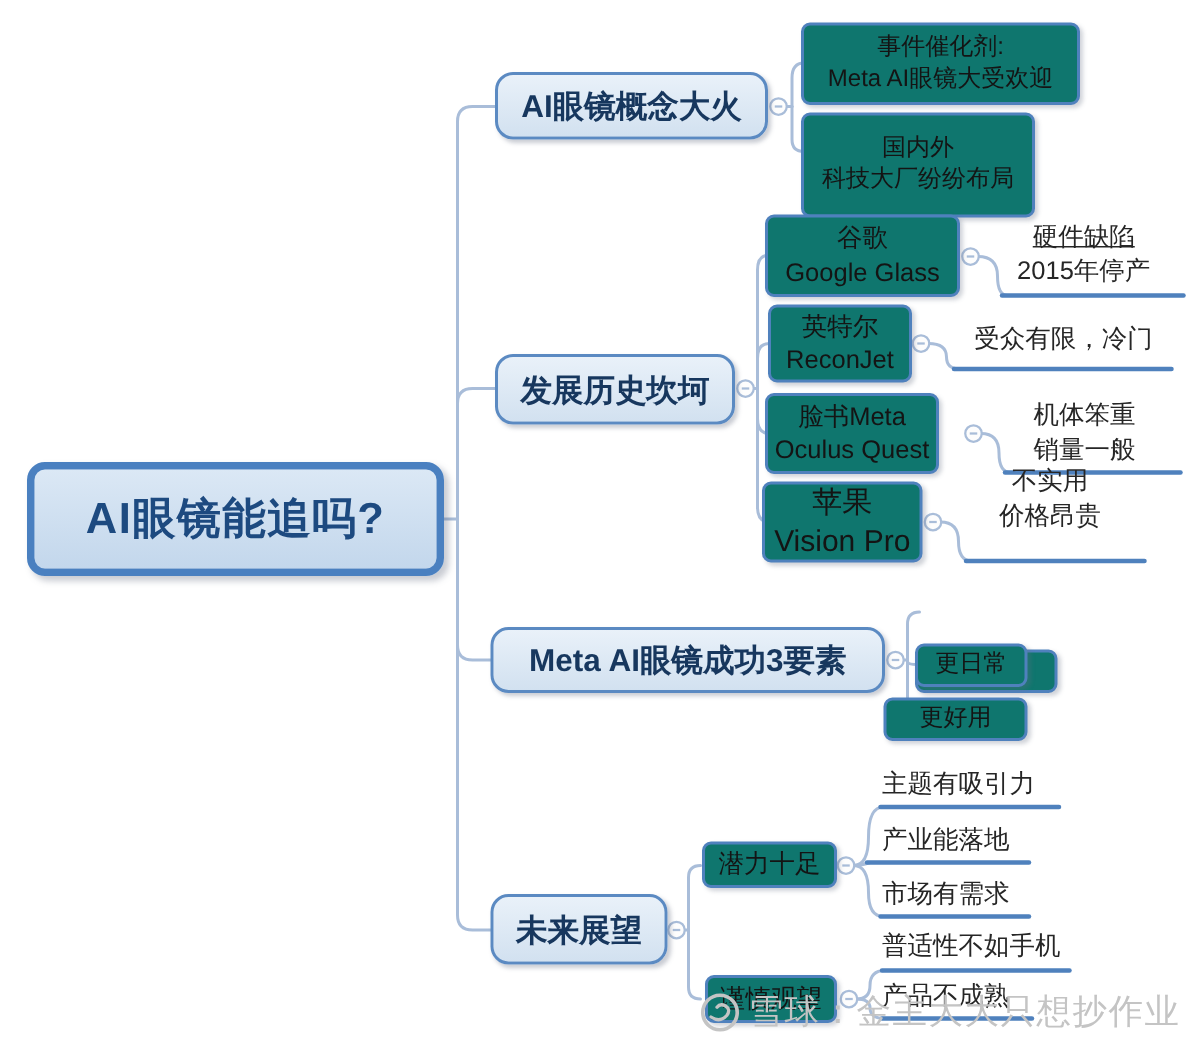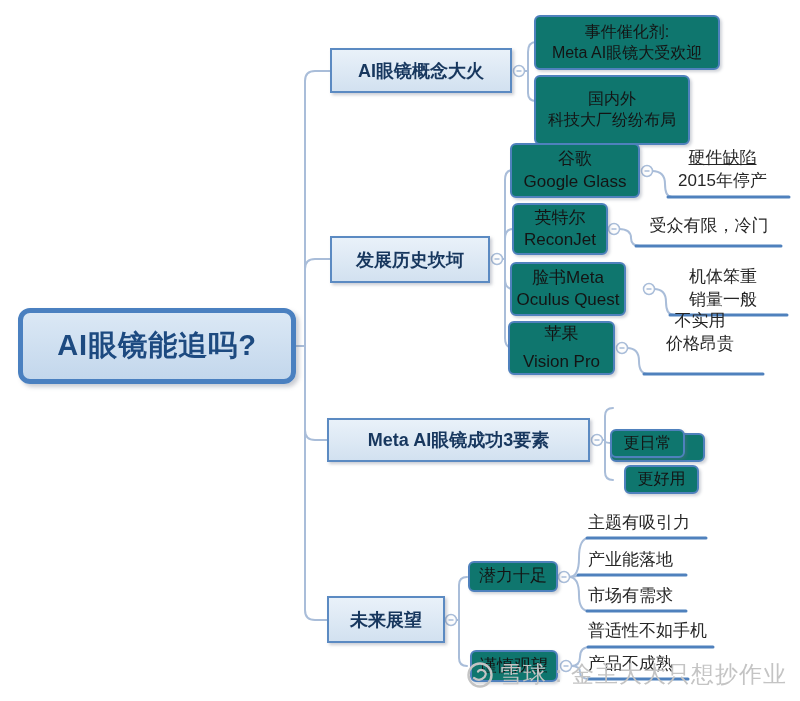--- a/index.html
+++ b/index.html
@@ -31,25 +31,25 @@
     box-shadow: 3px 3px 4px rgba(100,110,130,0.35);
     color: #1d4a80;
     font-size: 29px;
     font-weight: bold;
     letter-spacing: 1px;
   }
 
   .branch-node {
     background: linear-gradient(180deg, #e9f1f9 0%, #d2e1f0 100%);
     border: 2px solid #5b8ac2;
-    border-radius: 0;
+    border-radius: 12px;
     box-shadow: 2px 2px 3px rgba(100,110,130,0.35);
     color: #17375e;
     font-weight: bold;
-    font-size: 18px;
+    font-size: 21px;
   }
 
   .gray-box {
     background: #0f766e;
     border: 2px solid #4f81bd;
     border-radius: 6px;
     box-shadow: 2px 2px 3px rgba(100,110,130,0.3);
     color: #141414;
     font-size: 16px;
     line-height: 1.3;
@@ -218,39 +218,39 @@
 
   <div class="node gray-box" style="left:510px; top:262px; width:116px; height:54px; font-size:17px;">
     <span>脸书Meta</span>
     <span>Oculus Quest</span>
   </div>
   <div class="leaf-text" style="left:657px; top:266px; width:132px;">
     <span style="display:block;">机体笨重</span>
     <span style="display:block;">销量一般</span>
   </div>
 
-  <div class="node gray-box" style="left:508px; top:321px; width:107px; height:54px; font-size:17px;justify-content:space-between;">
+  <div class="node gray-box" style="left:508px; top:321px; width:107px; height:54px; font-size:20px;">
     <span>苹果</span>
     <span>Vision Pro</span>
   </div>
   <div class="leaf-text" style="left:634px; top:310px; width:132px;">
     <span style="display:block;">不实用</span>
     <span style="display:block;">价格昂贵</span>
   </div>
 
   <div class="node branch-node" style="left:327px; top:418px; width:263px; height:44px;">
     <span>Meta AI眼镜成功3要素</span>
   </div>
   <div class="node gray-box" style="left:610px; top:393px; width:95px; height:29px;margin-top:40px;">
     <span>更便宜</span>
   </div>
   <div class="node gray-box" style="left:610px; top:429px; width:75px; height:29px;text-align:center;">
     <span>更日常</span>
   </div>
-  <div class="node gray-box" style="left:624px; top:465px; width:75px; height:29px;">
+  <div class="node gray-box" style="left:589px; top:465px; width:96px; height:29px;">
     <span>更好用</span>
   </div>
 
   <div class="node branch-node" style="left:327px; top:596px; width:118px; height:47px;">
     <span>未来展望</span>
   </div>
   <div class="node gray-box" style="left:468px; top:561px; width:90px; height:31px; font-size:17px;">
     <span>潜力十足</span>
   </div>
   <div class="leaf-text" style="left:588px; top:512px;">

